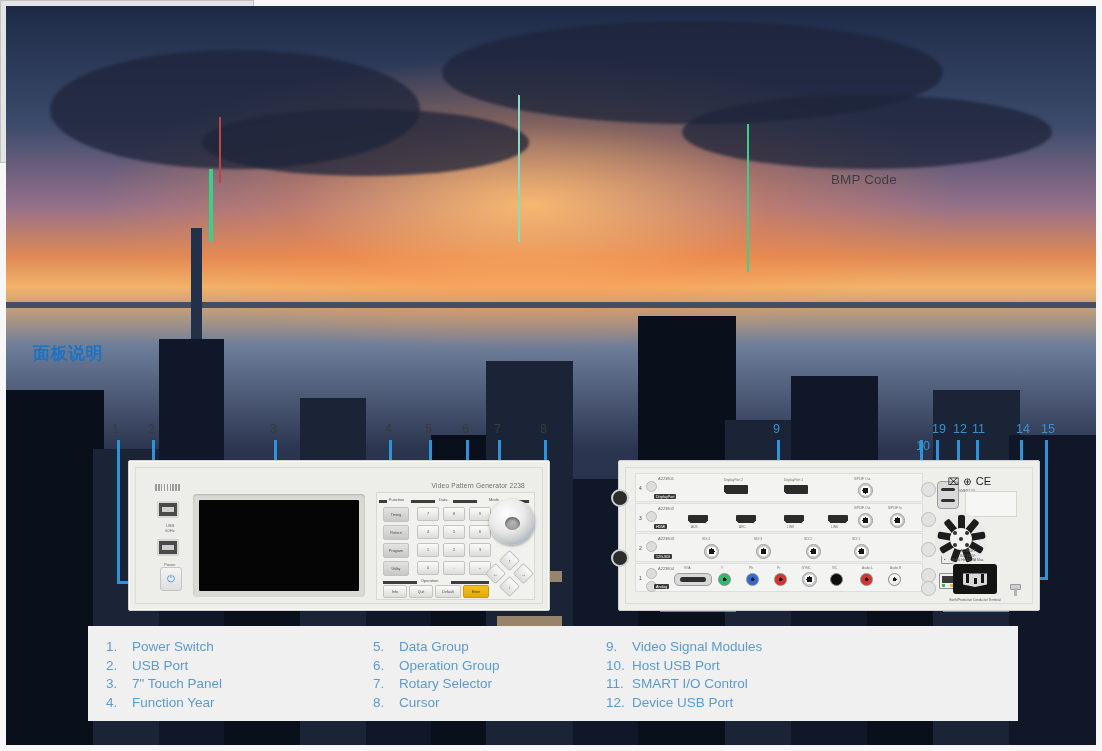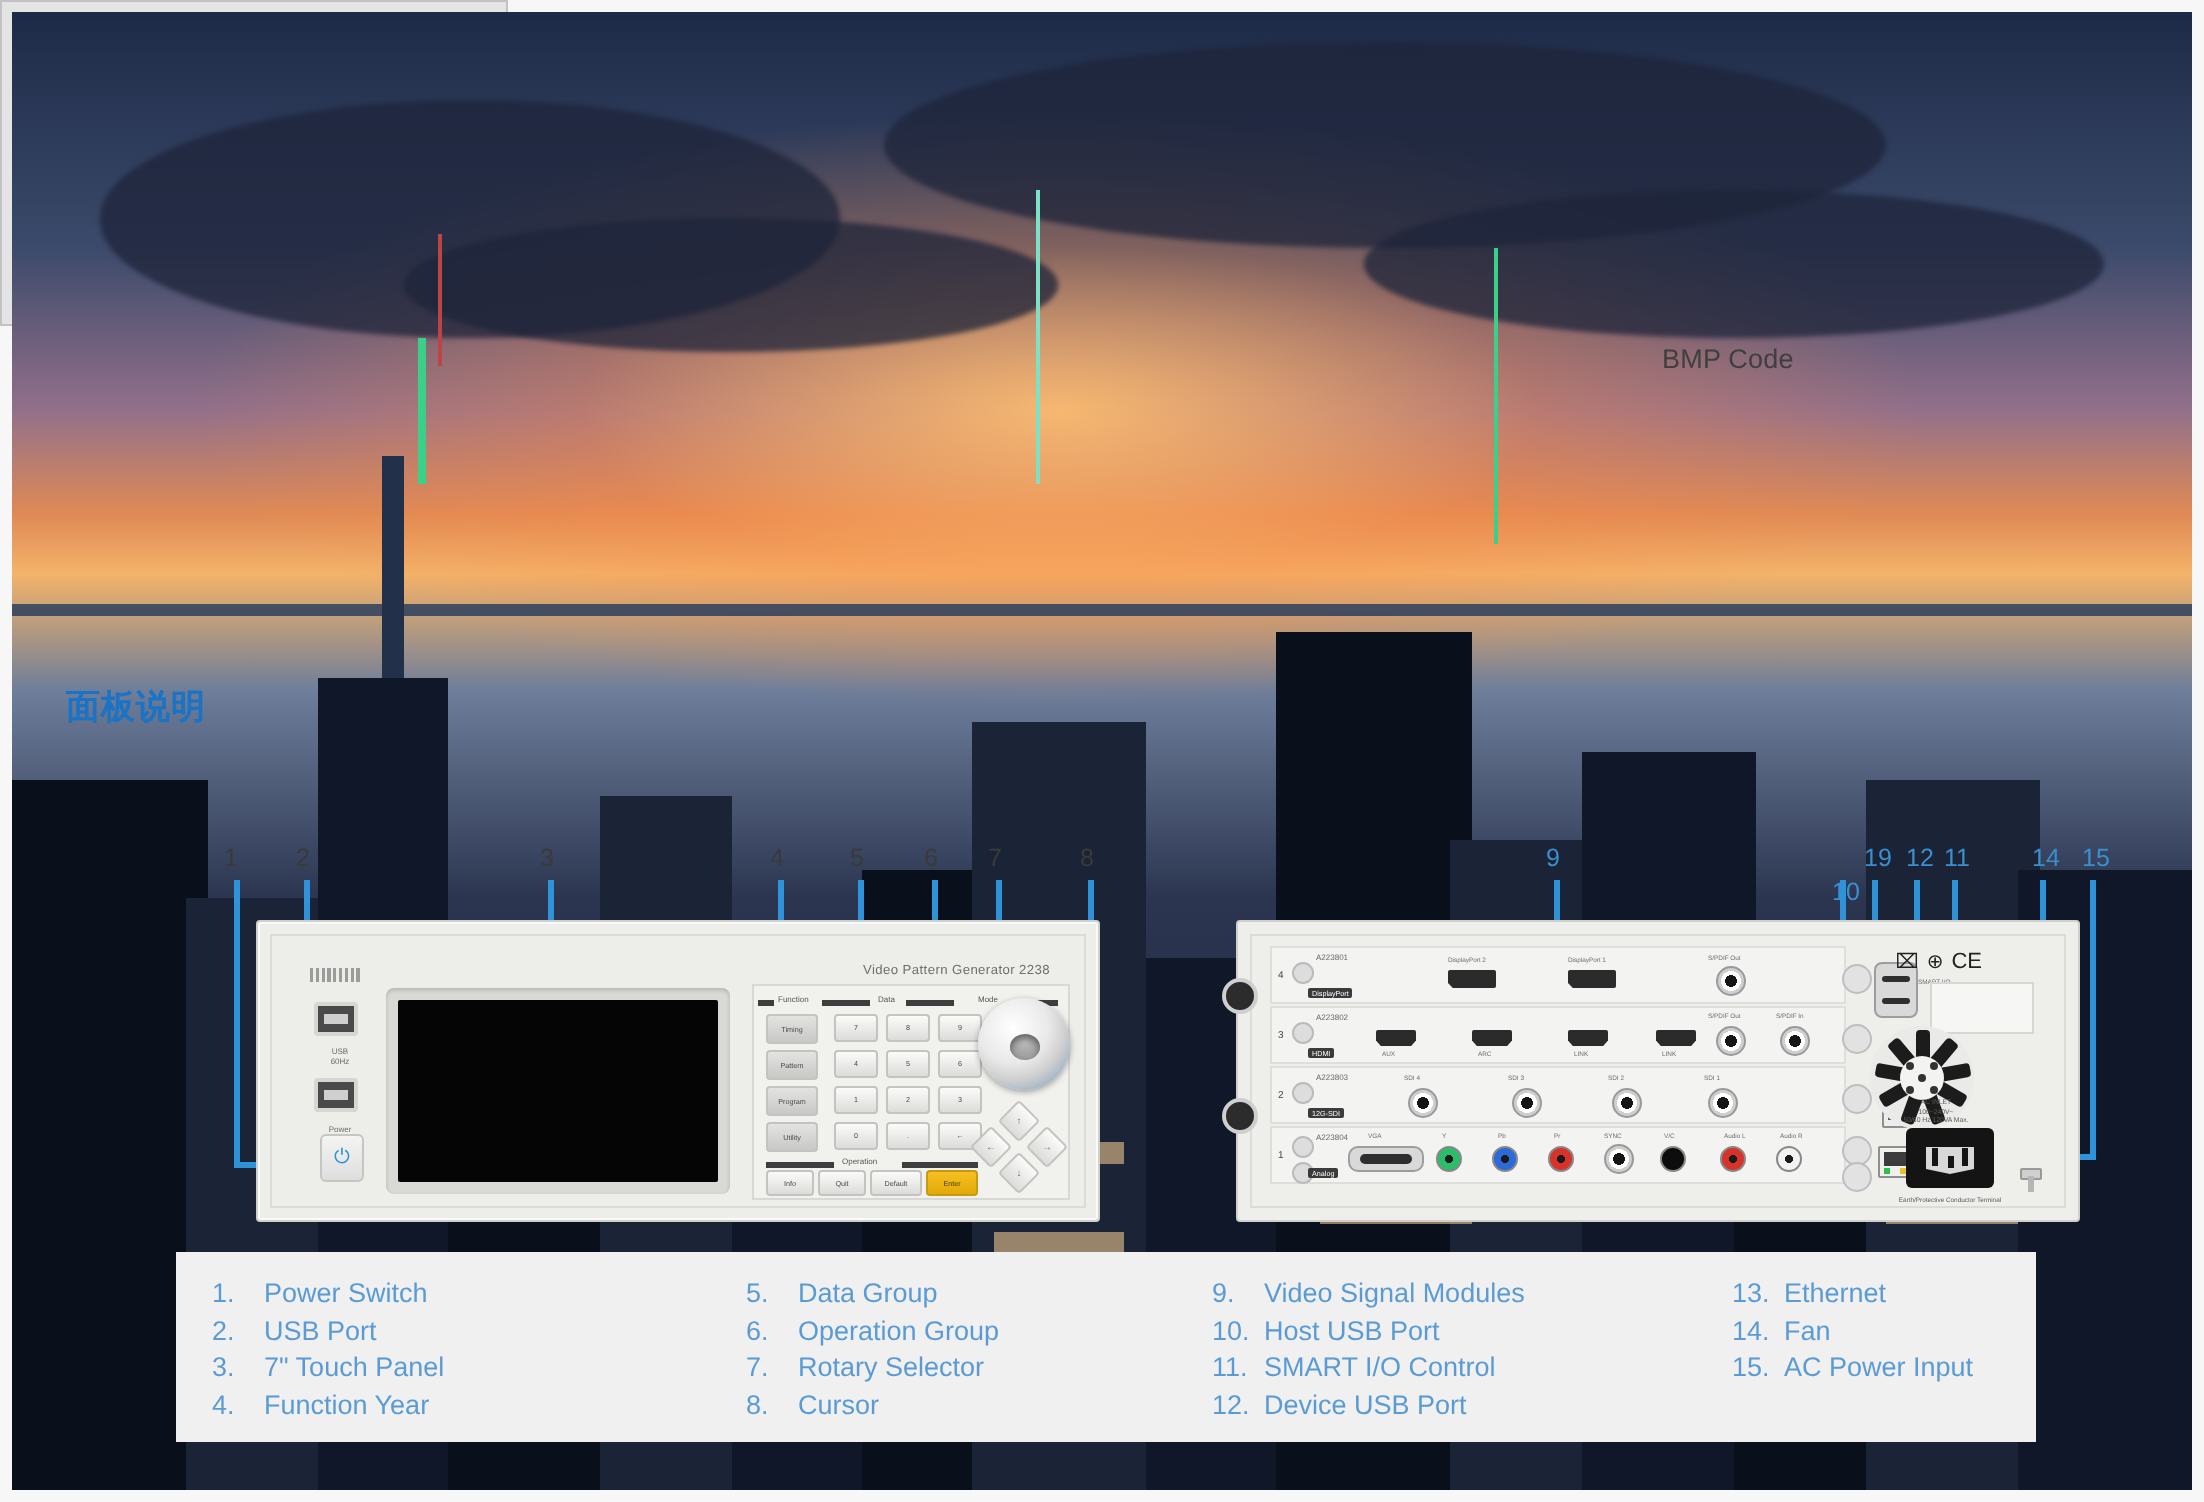--- a/index.html
+++ b/index.html
@@ -757,27 +757,13 @@
       </div>
     <div class="row">
         <span class="n">11.</span>
         <span class="lbl">SMART I/O Control</span>
       </div>
     <div class="row">
         <span class="n">12.</span>
         <span class="lbl">Device USB Port</span>
       </div>
   </div>
-  <div class="col c4">
-    <div class="row">
-        <span class="n">13.</span>
-        <span class="lbl">Ethernet</span>
-      </div>
-    <div class="row">
-        <span class="n">14.</span>
-        <span class="lbl">Fan</span>
-      </div>
-    <div class="row">
-        <span class="n">15.</span>
-        <span class="lbl">AC Power Input</span>
-      </div>
-  </div>
 </div>
 
 </body></html>

